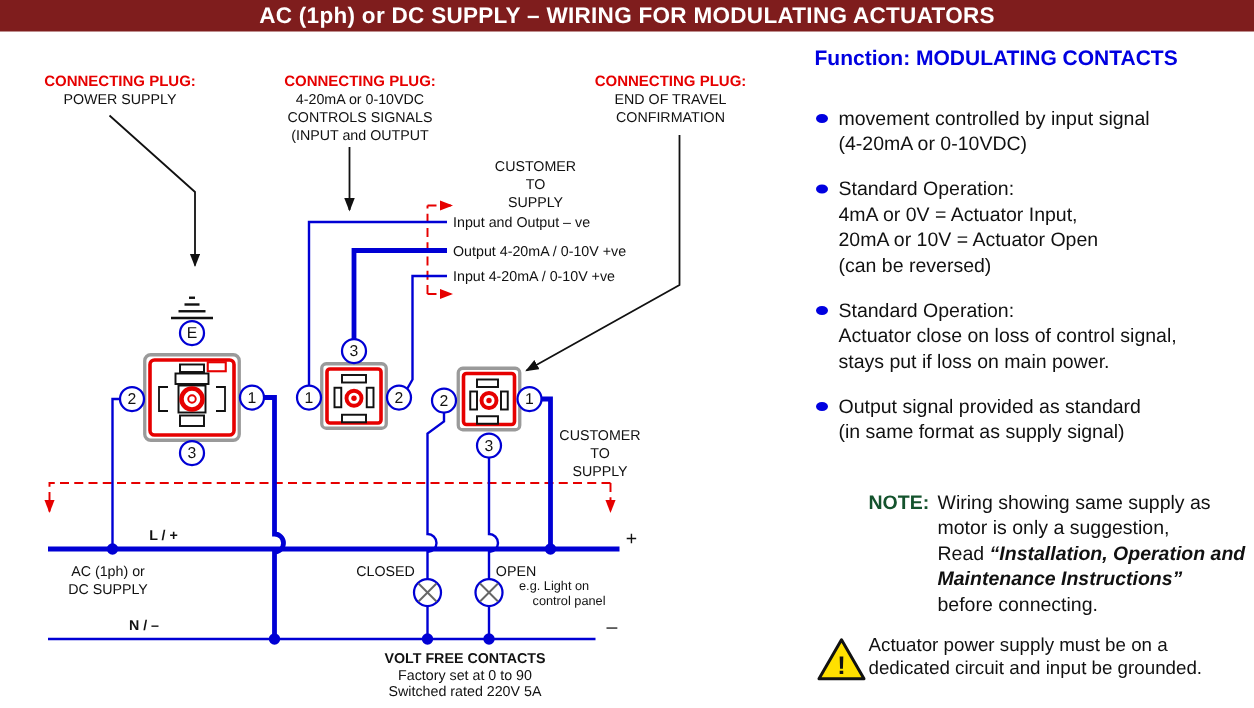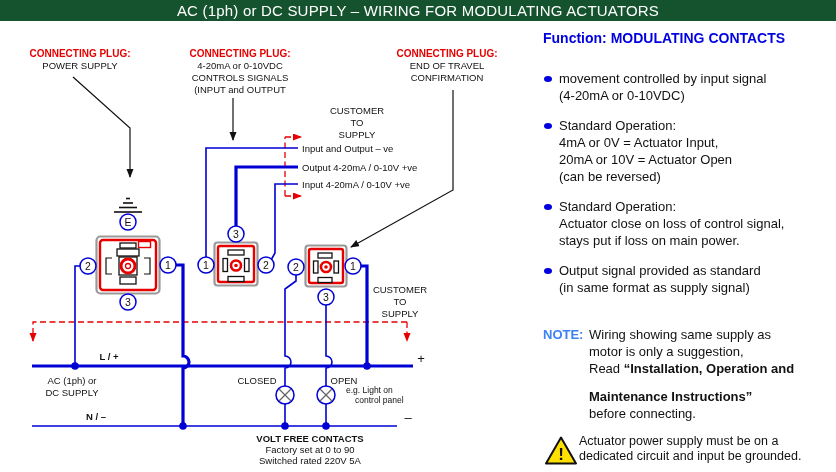--- a/index.html
+++ b/index.html
@@ -1,21 +1,21 @@
 <!DOCTYPE html>
 <html><head>
 <meta charset="utf-8">
 <style>
   html,body{margin:0;padding:0;background:#fff;}
   #page{position:relative;width:836px;height:472px;background:#fff;overflow:hidden;
         font-family:"Liberation Sans",sans-serif;}
   
-  #title-bar{position:absolute;left:0;top:0;width:836px;height:21px;background:#14532d;
+  #title-bar{position:absolute;left:0;top:0;width:836px;height:21px;background:#7f1d1d;
              color:#fff;display:flex;align-items:center;justify-content:center;
-             font-weight:normal;font-size:15px;letter-spacing:.2px;}
+             font-weight:bold;font-size:15px;letter-spacing:.2px;}
   
   #diagram{position:absolute;left:0;top:0;}
   text{font-family:"Liberation Sans",sans-serif;}
   .t  {font-size:9.5px;fill:#111;}
   .tm {text-anchor:middle;}
   .tb {font-weight:bold;}
   .tr {font-size:10px;fill:#e60000;font-weight:bold;text-anchor:middle;}
   .ts {font-size:8.5px;fill:#111;}
   .tnum{font-size:10.5px;fill:#111;text-anchor:middle;}
   .tbig{font-size:13px;fill:#111;text-anchor:middle;}
@@ -31,22 +31,22 @@
   .redthin{stroke:#e60000;stroke-width:1.4px;fill:none;}
   .lampx{stroke:#666;stroke-width:1.3px;}
   
   #fn-panel{position:absolute;left:543px;top:30px;width:292px;color:#111;
             font-size:13px;line-height:17px;}
   #fn-heading{color:#0000e0;font-weight:bold;font-size:14px;line-height:16px;margin-bottom:24px;}
   .bullet{display:flex;margin-bottom:13px;}
   .dotb{flex:0 0 8px;width:6px;height:6px;border-radius:50%;background:#0000e0;margin:6px 7px 0 1px;}
   .blines{flex:1;}
   #note-block{margin-top:30px;display:flex;}
-  .note-label{color:#3b82f6;font-weight:bold;flex:0 0 46px;}
-  .ital{font-weight:bold;margin-top:11px;}
+  .note-label{color:#14532d;font-weight:bold;flex:0 0 46px;margin-left:36px;}
+  .ital{font-style:italic;font-weight:bold;}
   #warn-block{margin-top:12px;display:flex;align-items:flex-start;}
   #warn-icon{flex:0 0 36px;margin-top:2px;}
   .warn-lines{font-size:12.5px;line-height:15px;}
 </style>
 </head>
 <body>
 
 <div id="page">
 
   <div id="title-bar">

